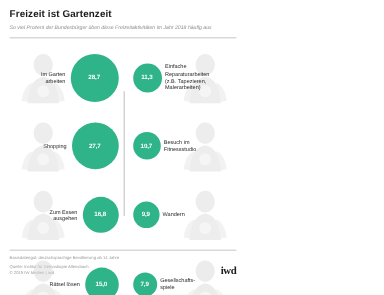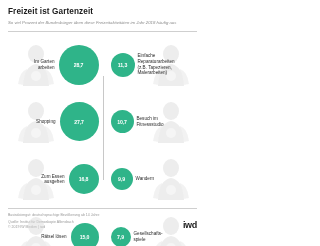--- a/index.html
+++ b/index.html
@@ -95,21 +95,21 @@
   .footer {
     display: flex;
     align-items: flex-end;
     justify-content: space-between;
     padding: 4px 8px 5px 8px;
   }
   .notes { font-size: 3.5px; line-height: 5px; color: #9a9a9a; }
   .notes .sep { height: 2px; }
   .logo {
     font-size: 9px; font-weight: bold; color: #1a1a1a;
-    letter-spacing: -0.3px; line-height: 9px;
+    letter-spacing: -0.3px; line-height: 9px; font-family: Liberation Serif, serif;
   }
 </style>
 </head>
 <body>
 
 <div class="page">
 
   <div class="header">
     <div class="title">Freizeit ist Gartenzeit</div>
     <div class="subtitle">So viel Prozent der Bundesbürger üben diese Freizeitaktivitäten im Jahr 2018 häufig aus</div>

